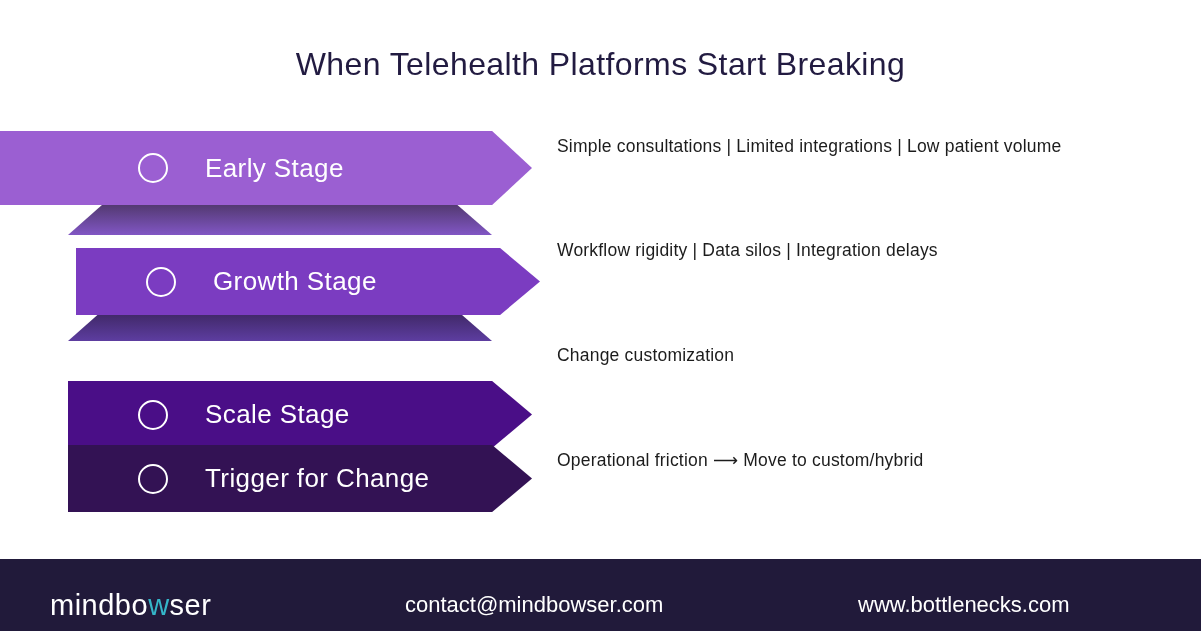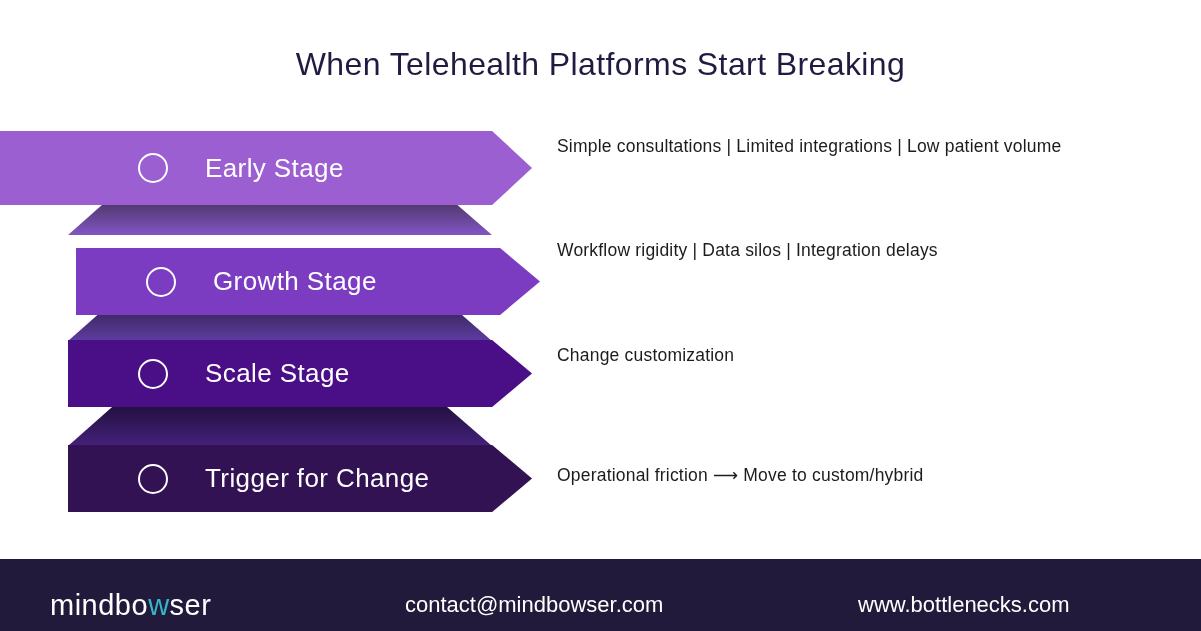--- a/index.html
+++ b/index.html
@@ -43,21 +43,21 @@
   .fold-3{top:407px;}
   
   .desc{
     position:absolute;left:557px;width:630px;display:flex;flex-direction:column;
     justify-content:flex-start;color:#1c1c1c;font-size:17.5px;line-height:31px;
     letter-spacing:.2px;
   }
   .desc-0{top:131px;height:65px;}
   .desc-1{top:235px;height:67px;}
   .desc-2{top:340px;height:67px;}
-  .desc-3{top:460px;height:67px;}
+  .desc-3{top:445px;height:67px;}
   
   .footer{
     position:absolute;left:0;top:559px;width:100%;height:92px;
     display:flex;align-items:center;color:#ffffff;
   }
   .logo{
     position:absolute;left:50px;top:0;height:100%;display:flex;align-items:center;
     font-size:29px;font-weight:500;letter-spacing:.5px;color:#ffffff;
   }
   .footer-email{position:absolute;left:405px;top:0;height:100%;display:flex;align-items:center;font-size:22px;}
@@ -75,21 +75,21 @@
   <div class="fold fold-3" style="background: linear-gradient(rgb(36, 16, 64), rgb(68, 33, 123));"></div>
 
   <div class="band band-0" style="background: rgb(155, 95, 210);">
     <span class="ring"></span>
     <span class="band-label">Early Stage</span>
   </div>
   <div class="band band-1" style="background: rgb(123, 60, 193);">
     <span class="ring"></span>
     <span class="band-label">Growth Stage</span>
   </div>
-  <div class="band band-2" style="background: rgb(74, 14, 135);">
+  <div class="band band-2" style="background: rgb(74, 14, 135); margin-top: 41px;">
     <span class="ring"></span>
     <span class="band-label">Scale Stage</span>
   </div>
   <div class="band band-3" style="background: rgb(51, 18, 84);">
     <span class="ring"></span>
     <span class="band-label">Trigger for Change</span>
   </div>
 
   <div class="desc desc-0">
     <span>Simple consultations | Limited integrations | Low patient volume</span>

